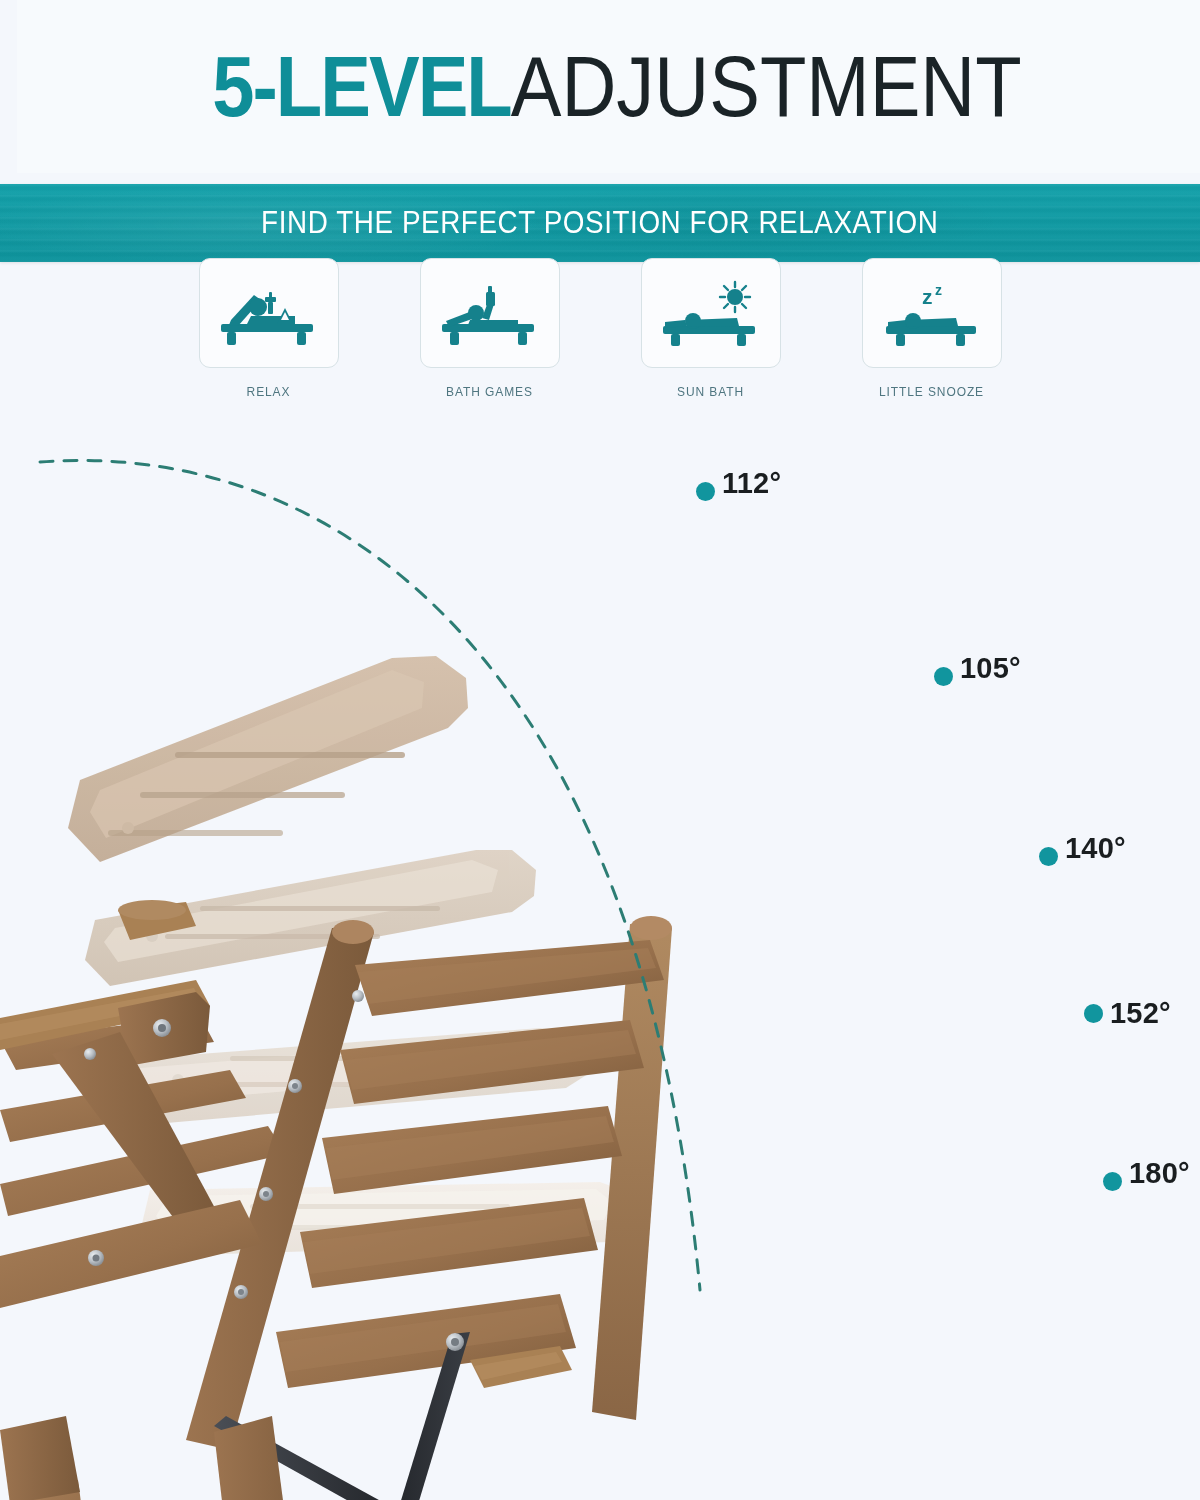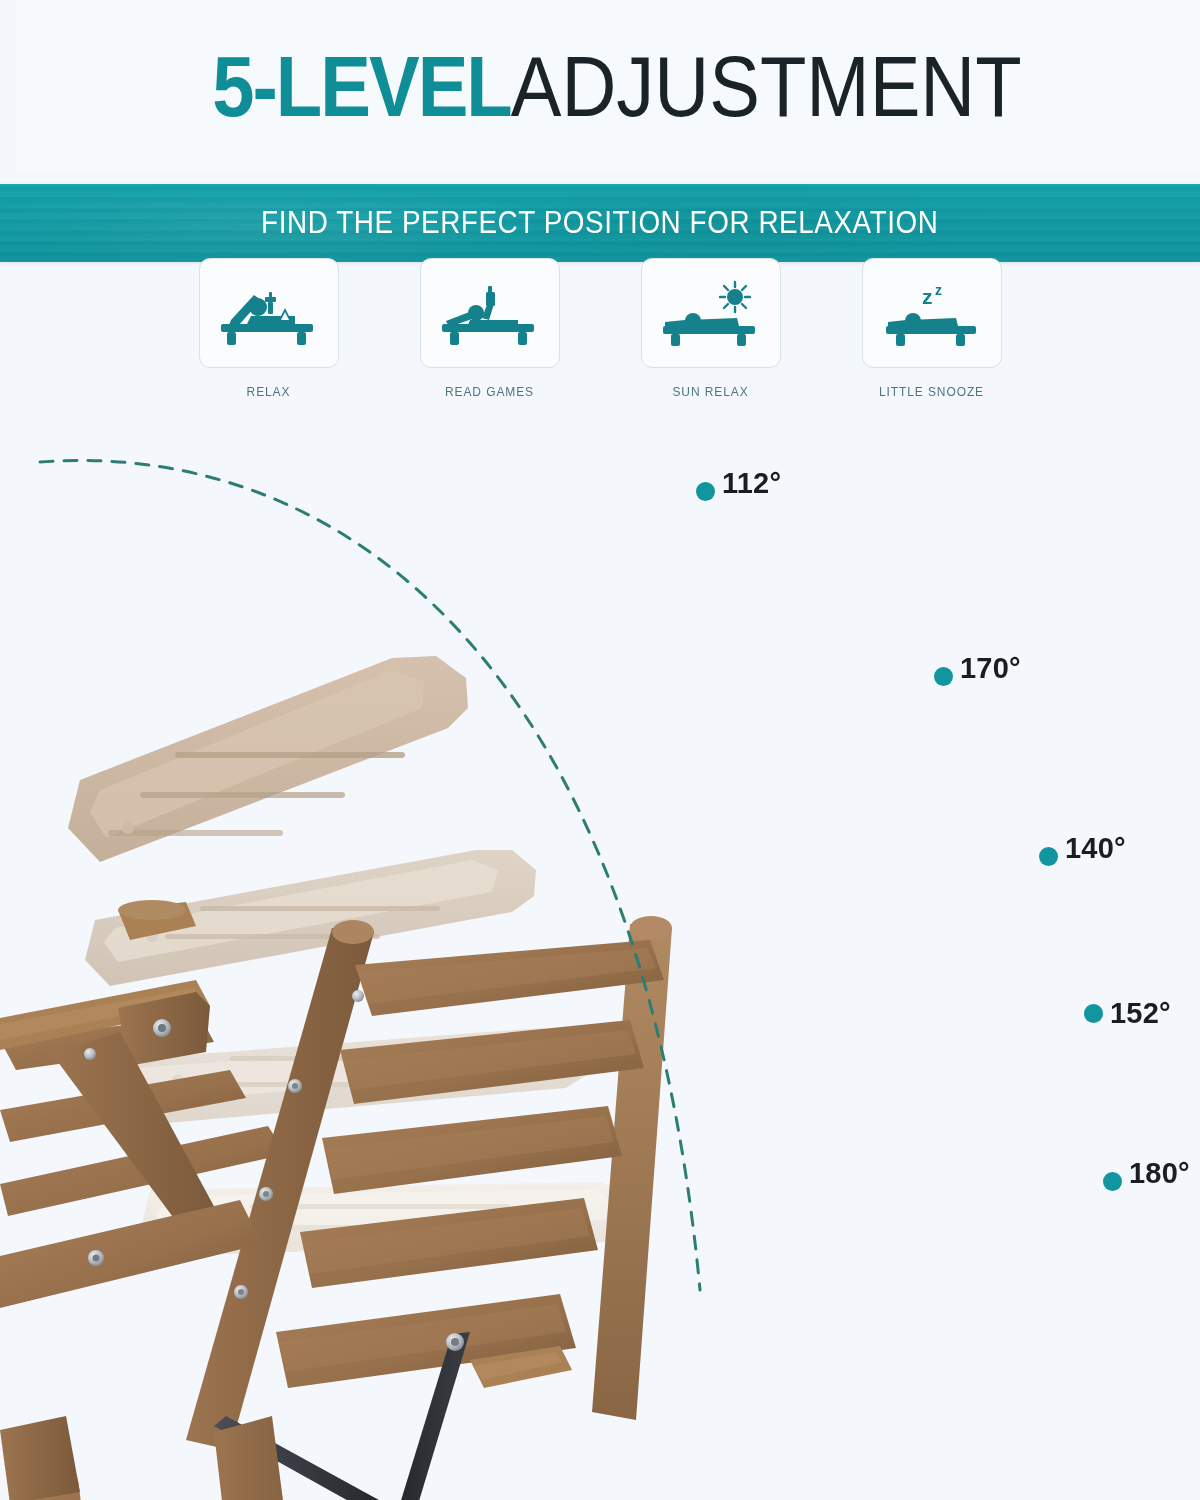--- a/index.html
+++ b/index.html
@@ -138,21 +138,21 @@
           <path d="M8 41 L34 31 L37 38 L11 47 Z"></path>
           <circle cx="38" cy="33" r="8"></circle>
           <path d="M32 40 L80 40 L80 45 L30 45 Z"></path>
 
           <path d="M44 38 L50 22 L56 24 L51 40 Z"></path>
           <rect x="48" y="12" width="9" height="14" rx="1.5"></rect>
           <rect x="50" y="6" width="4" height="7" rx="1"></rect>
         </g>
       </svg>
     </div>
-    <div class="feature-label">READ GAMES</div>
+    <div class="feature-label">BATH GAMES</div>
   </div>
 
   <div class="feature">
     <div class="feature-box">
       <svg class="ico" width="104" height="66" viewBox="0 0 104 66">
         <g fill="#15818c">
           <rect x="4" y="46" width="92" height="8" rx="2"></rect>
           <rect x="12" y="54" width="9" height="12" rx="2"></rect>
           <rect x="78" y="54" width="9" height="12" rx="2"></rect>
 
@@ -167,21 +167,21 @@
             <line x1="61" y1="17" x2="66" y2="17"></line>
             <line x1="86" y1="17" x2="91" y2="17"></line>
             <line x1="65" y1="6" x2="69" y2="10"></line>
             <line x1="83" y1="24" x2="87" y2="28"></line>
             <line x1="87" y1="6" x2="83" y2="10"></line>
             <line x1="69" y1="24" x2="65" y2="28"></line>
           </g>
         </g>
       </svg>
     </div>
-    <div class="feature-label">SUN RELAX</div>
+    <div class="feature-label">SUN BATH</div>
   </div>
 
   <div class="feature">
     <div class="feature-box">
       <svg class="ico" width="104" height="66" viewBox="0 0 104 66">
         <g fill="#15818c">
           <rect x="6" y="46" width="90" height="8" rx="2"></rect>
           <rect x="16" y="54" width="9" height="12" rx="2"></rect>
           <rect x="76" y="54" width="9" height="12" rx="2"></rect>
           <path d="M8 42 L26 40 L28 46 L8 48 Z"></path>
@@ -388,21 +388,21 @@
       <circle cx="630" cy="1276" r="3.5" fill="#6f767d"></circle>
     </g>
 
     <path d="M 40 42 C 330 20 640 230 700 870" fill="none" stroke="#2c7d74" stroke-width="3" stroke-dasharray="13 11" stroke-linecap="round"></path>
   </svg>
 
   <div class="deg-dot" style="left:696px;  top:62px;"></div>
   <div class="deg-label" style="left:722px;  top:47px;">112°</div>
 
   <div class="deg-dot" style="left:934px;  top:247px;"></div>
-  <div class="deg-label" style="left:960px;  top:232px;">170°</div>
+  <div class="deg-label" style="left:960px;  top:232px;">105°</div>
 
   <div class="deg-dot" style="left:1039px; top:427px;"></div>
   <div class="deg-label" style="left:1065px; top:412px;">140°</div>
 
   <div class="deg-dot" style="left:1084px; top:584px;"></div>
   <div class="deg-label" style="left:1110px; top:577px;">152°</div>
 
   <div class="deg-dot" style="left:1103px; top:752px;"></div>
   <div class="deg-label" style="left:1129px; top:737px;">180°</div>
 

